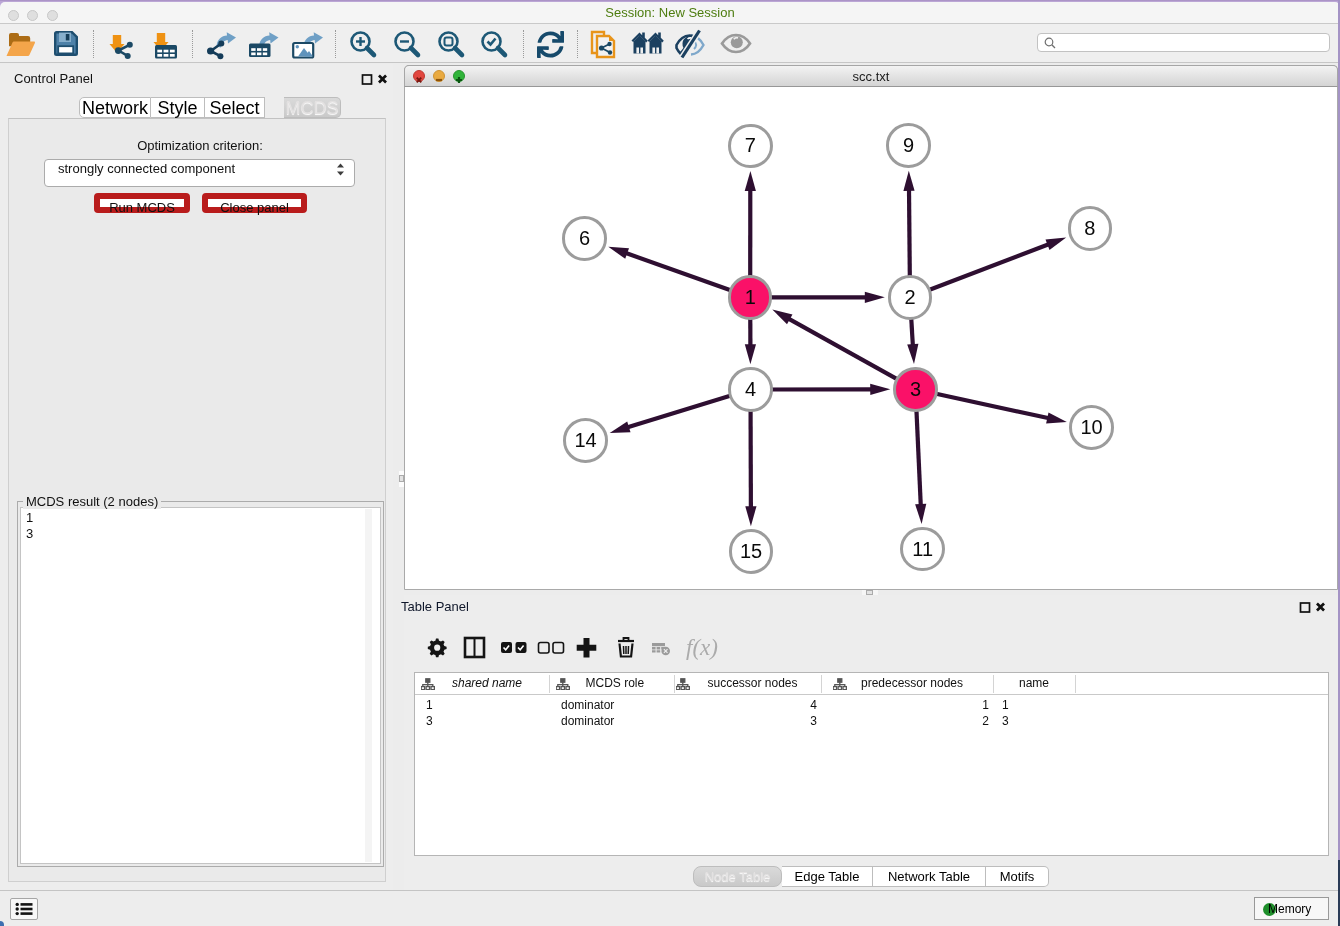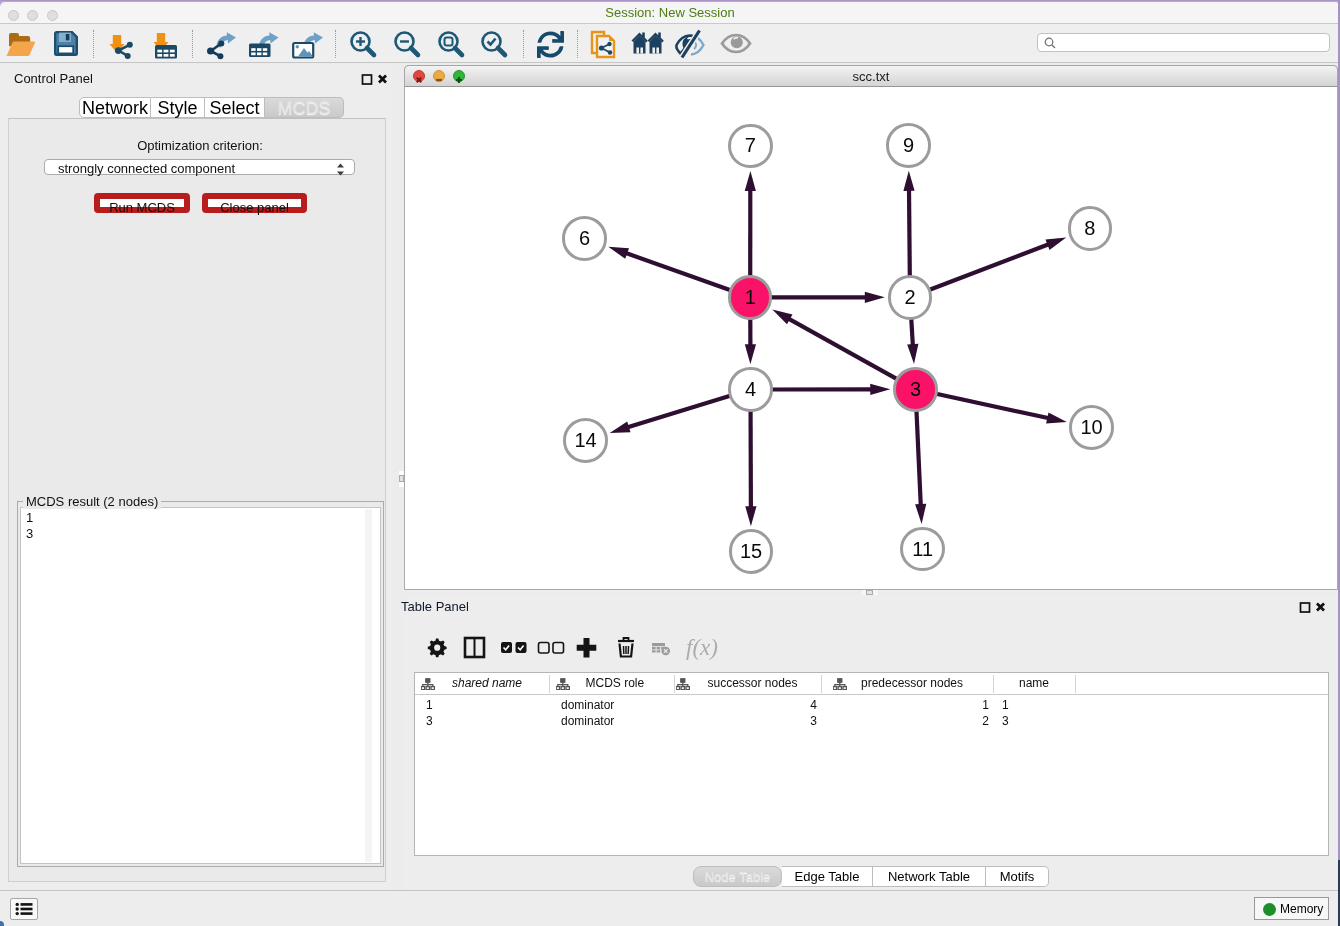--- a/index.html
+++ b/index.html
@@ -19,21 +19,21 @@
 
 #cpanel { left:0; top:64px; width:393px; height:826px; background:#EDEDED; }
 #cptitle { left:14px; top:71px; font-size:13px; color:#111; }
 #cpcontent { left:8px; top:118px; width:378px; height:764px; background:#EAEAEA; border:1px solid #CFCFCF; border-top:1px solid #C2C2C2; }
 .tabrow { position:absolute; top:97px; left:79px; height:21px; display:flex; font-size:18px; }
 .tab { height:21px; line-height:20px; text-align:center; background:#fff; border:1px solid #BDBDBD; border-left:none; color:#000; }
 .tab.first { border-left:1px solid #BDBDBD; border-radius:5px 0 0 5px; }
 .tab.last { border-radius:0 5px 5px 0; }
 .tab.sel { background:linear-gradient(#DADADA,#C9C9C9); color:#E3E1E1; text-shadow:0 1px 1px #fff; }
 #optlabel { left:0px; top:138px; width:400px; text-align:center; font-size:13px; color:#111; }
-#combo { left:44px; top:159px; width:311px; height:16px; background:#fff; border:1px solid #ABABAB; border-radius:4px; font-size:13px; line-height:18px; padding-left:13px; color:#111; }
+#combo { left:44px; top:159px; width:311px; height:28px; background:#fff; border:1px solid #ABABAB; border-radius:4px; font-size:13px; line-height:18px; padding-left:13px; color:#111; }
 .btn { position:absolute; height:20px; background:#fff; border:6px solid #b91c1c; border-radius:4px; font-size:13px; text-align:center; line-height:18px; color:#111; }
 #groupbox { left:17px; top:501px; width:367px; height:366px; border:1px solid #ABABAB; }
 #grouplabel { left:23px; top:494px; font-size:13px; color:#111; background:#EAEAEA; padding:0 3px; }
 #resultarea { left:20px; top:507px; width:361px; height:357px; background:#fff; border:1px solid #C4C4C4; font-size:13px; color:#111; padding:2px 0 0 5px; line-height:16px; }
 #resultscroll { left:365px; top:509px; width:7px; height:353px; background:#F4F4F4; }
 
 #netwin { left:404px; top:65px; width:934px; height:525px; background:#fff; border:1px solid #A9A9A9; border-radius:5px 5px 0 0; }
 #nettitle { left:404px; top:65px; width:934px; height:22px; background:linear-gradient(#F3F3F3,#D4D4D4); border:1px solid #A6A6A6; border-bottom:1px solid #979797; border-radius:5px 5px 0 0; }
 #nettext { left:404px; top:69px; width:934px; text-align:center; font-size:13px; color:#1a1a1a; }
 .tl { position:absolute; top:69.5px; width:12px; height:12px; border-radius:50%; }
@@ -229,21 +229,21 @@
 <svg width="30" height="14" viewBox="0 0 30 14" style="position:absolute;left:361px;top:73px;">
   <rect x="1.5" y="2" width="9" height="9" fill="none" stroke="#111" stroke-width="1.7"></rect>
   <path d="M17,3.4 l1.9,-1.9 2.6,2.6 2.6,-2.6 1.9,1.9 -2.6,2.6 2.6,2.6 -1.9,1.9 -2.6,-2.6 -2.6,2.6 -1.9,-1.9 2.6,-2.6 z" fill="#111"></path>
 </svg>
 </div>
 <div class="abs" id="cpcontent"></div>
 <div class="tabrow">
   <div class="tab first" style="width:72px;">Network</div>
   <div class="tab" style="width:54px;">Style</div>
   <div class="tab" style="width:60px;">Select</div>
-  <div class="tab sel last" style="width:79px;">MCDS</div>
+  <div class="tab sel last" style="width:57px;margin-left:19px;">MCDS</div>
 </div>
 <div class="abs" id="optlabel">Optimization criterion:</div>
 <div class="abs" id="combo">strongly connected component<svg width="9" height="13" viewBox="0 0 9 13" style="position:absolute;right:9px;top:3px;">
       <path d="M4.5,0.5 L8,4.6 H1 Z" fill="#3c3c3c"></path>
       <path d="M4.5,12.5 L1,8.4 H8 Z" fill="#3c3c3c"></path>
     </svg></div>
 <div class="btn" style="left:94px; top:193px; width:96px;">Run MCDS</div>
 <div class="btn" style="left:202px; top:193px; width:105px;">Close panel</div>
 <div class="abs" id="groupbox"></div>
 <div class="abs" id="resultarea">1<br>3</div>
@@ -415,17 +415,17 @@
         <circle cx="2.2" cy="7" r="1.7"></circle>
         <circle cx="2.2" cy="11.6" r="1.7"></circle>
     <rect x="5.5" y="1.1" width="12" height="2.6"></rect>
     <rect x="5.5" y="5.7" width="12" height="2.6"></rect>
     <rect x="5.5" y="10.3" width="12" height="2.6"></rect>
   </g>
 </svg>
 </div>
 <div class="abs" id="membtn">
   <span style="position:absolute;left:8px;top:5px;width:13px;height:13px;border-radius:50%;background:#1E8E2A;"></span>
-  <span style="position:absolute;left:25px;top:4px;">Memory</span>
+  <span style="position:absolute;left:13px;top:4px;">Memory</span>
 </div>
 <div class="abs" id="rightstrip"></div>
 <div class="abs" id="rightstrip2"></div>
 <div class="abs" style="left:0;top:921px;width:4px;height:5px;background:#3E6FB0;border-radius:0 4px 0 0;"></div>
 
 </body></html>

